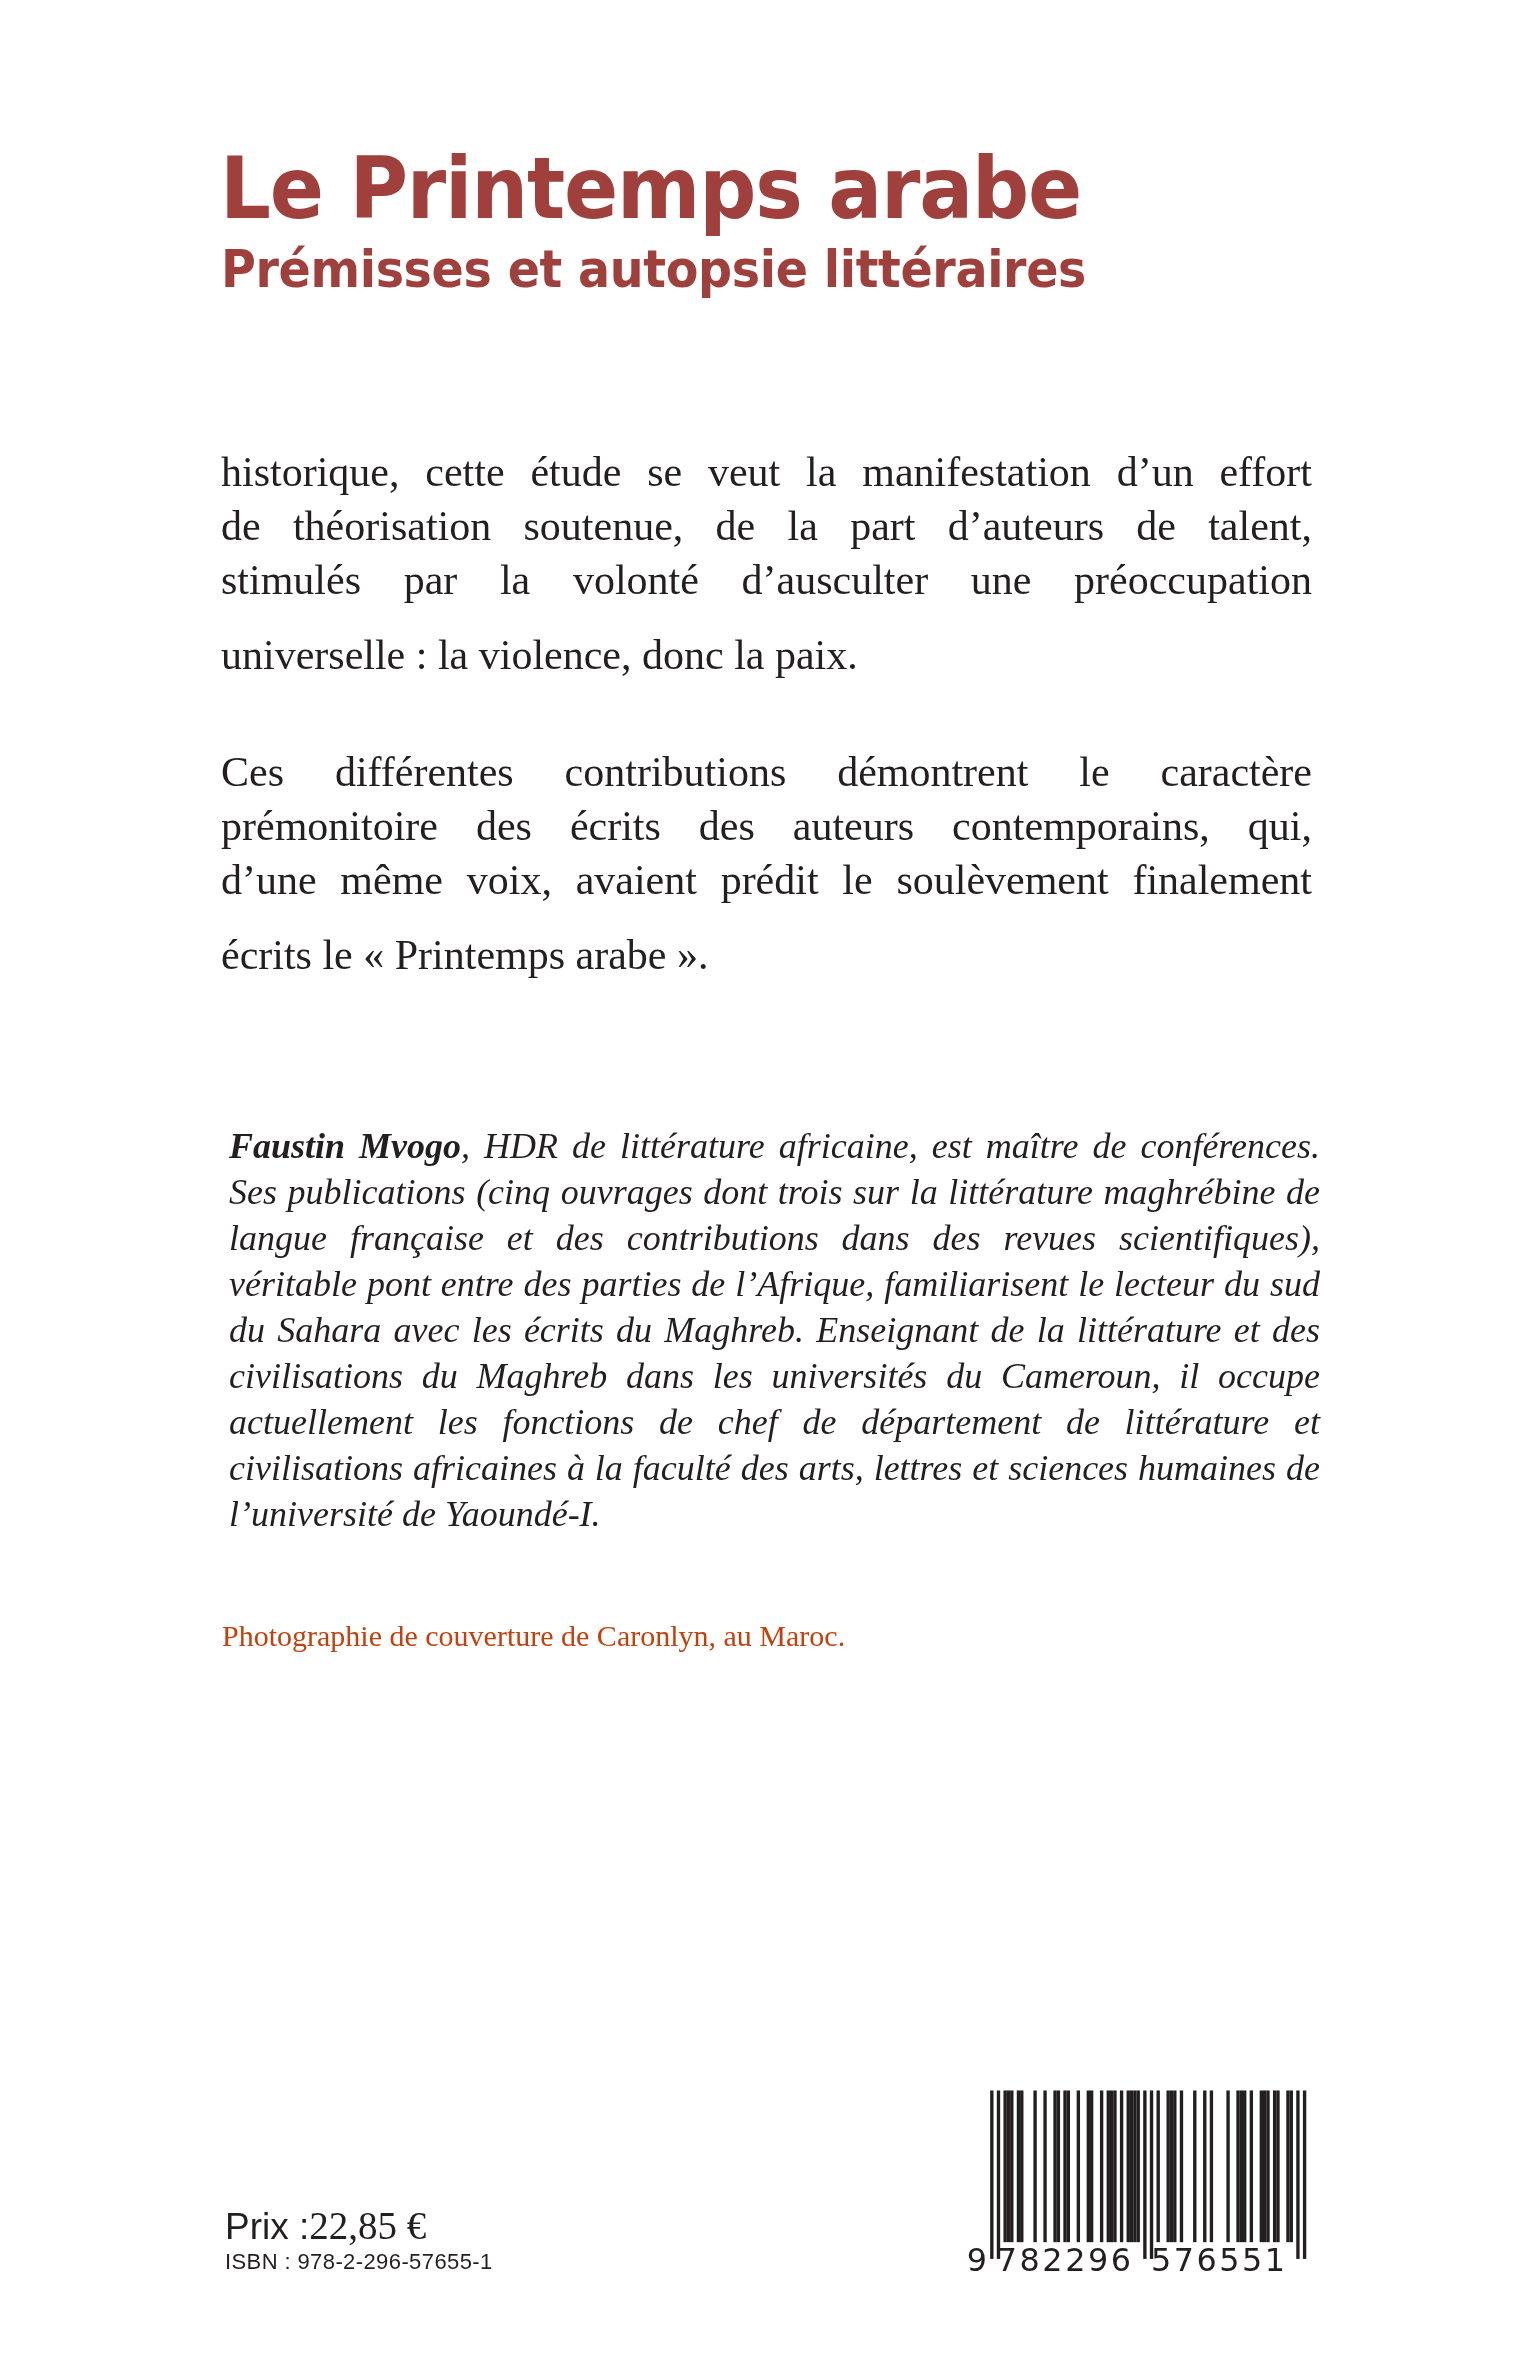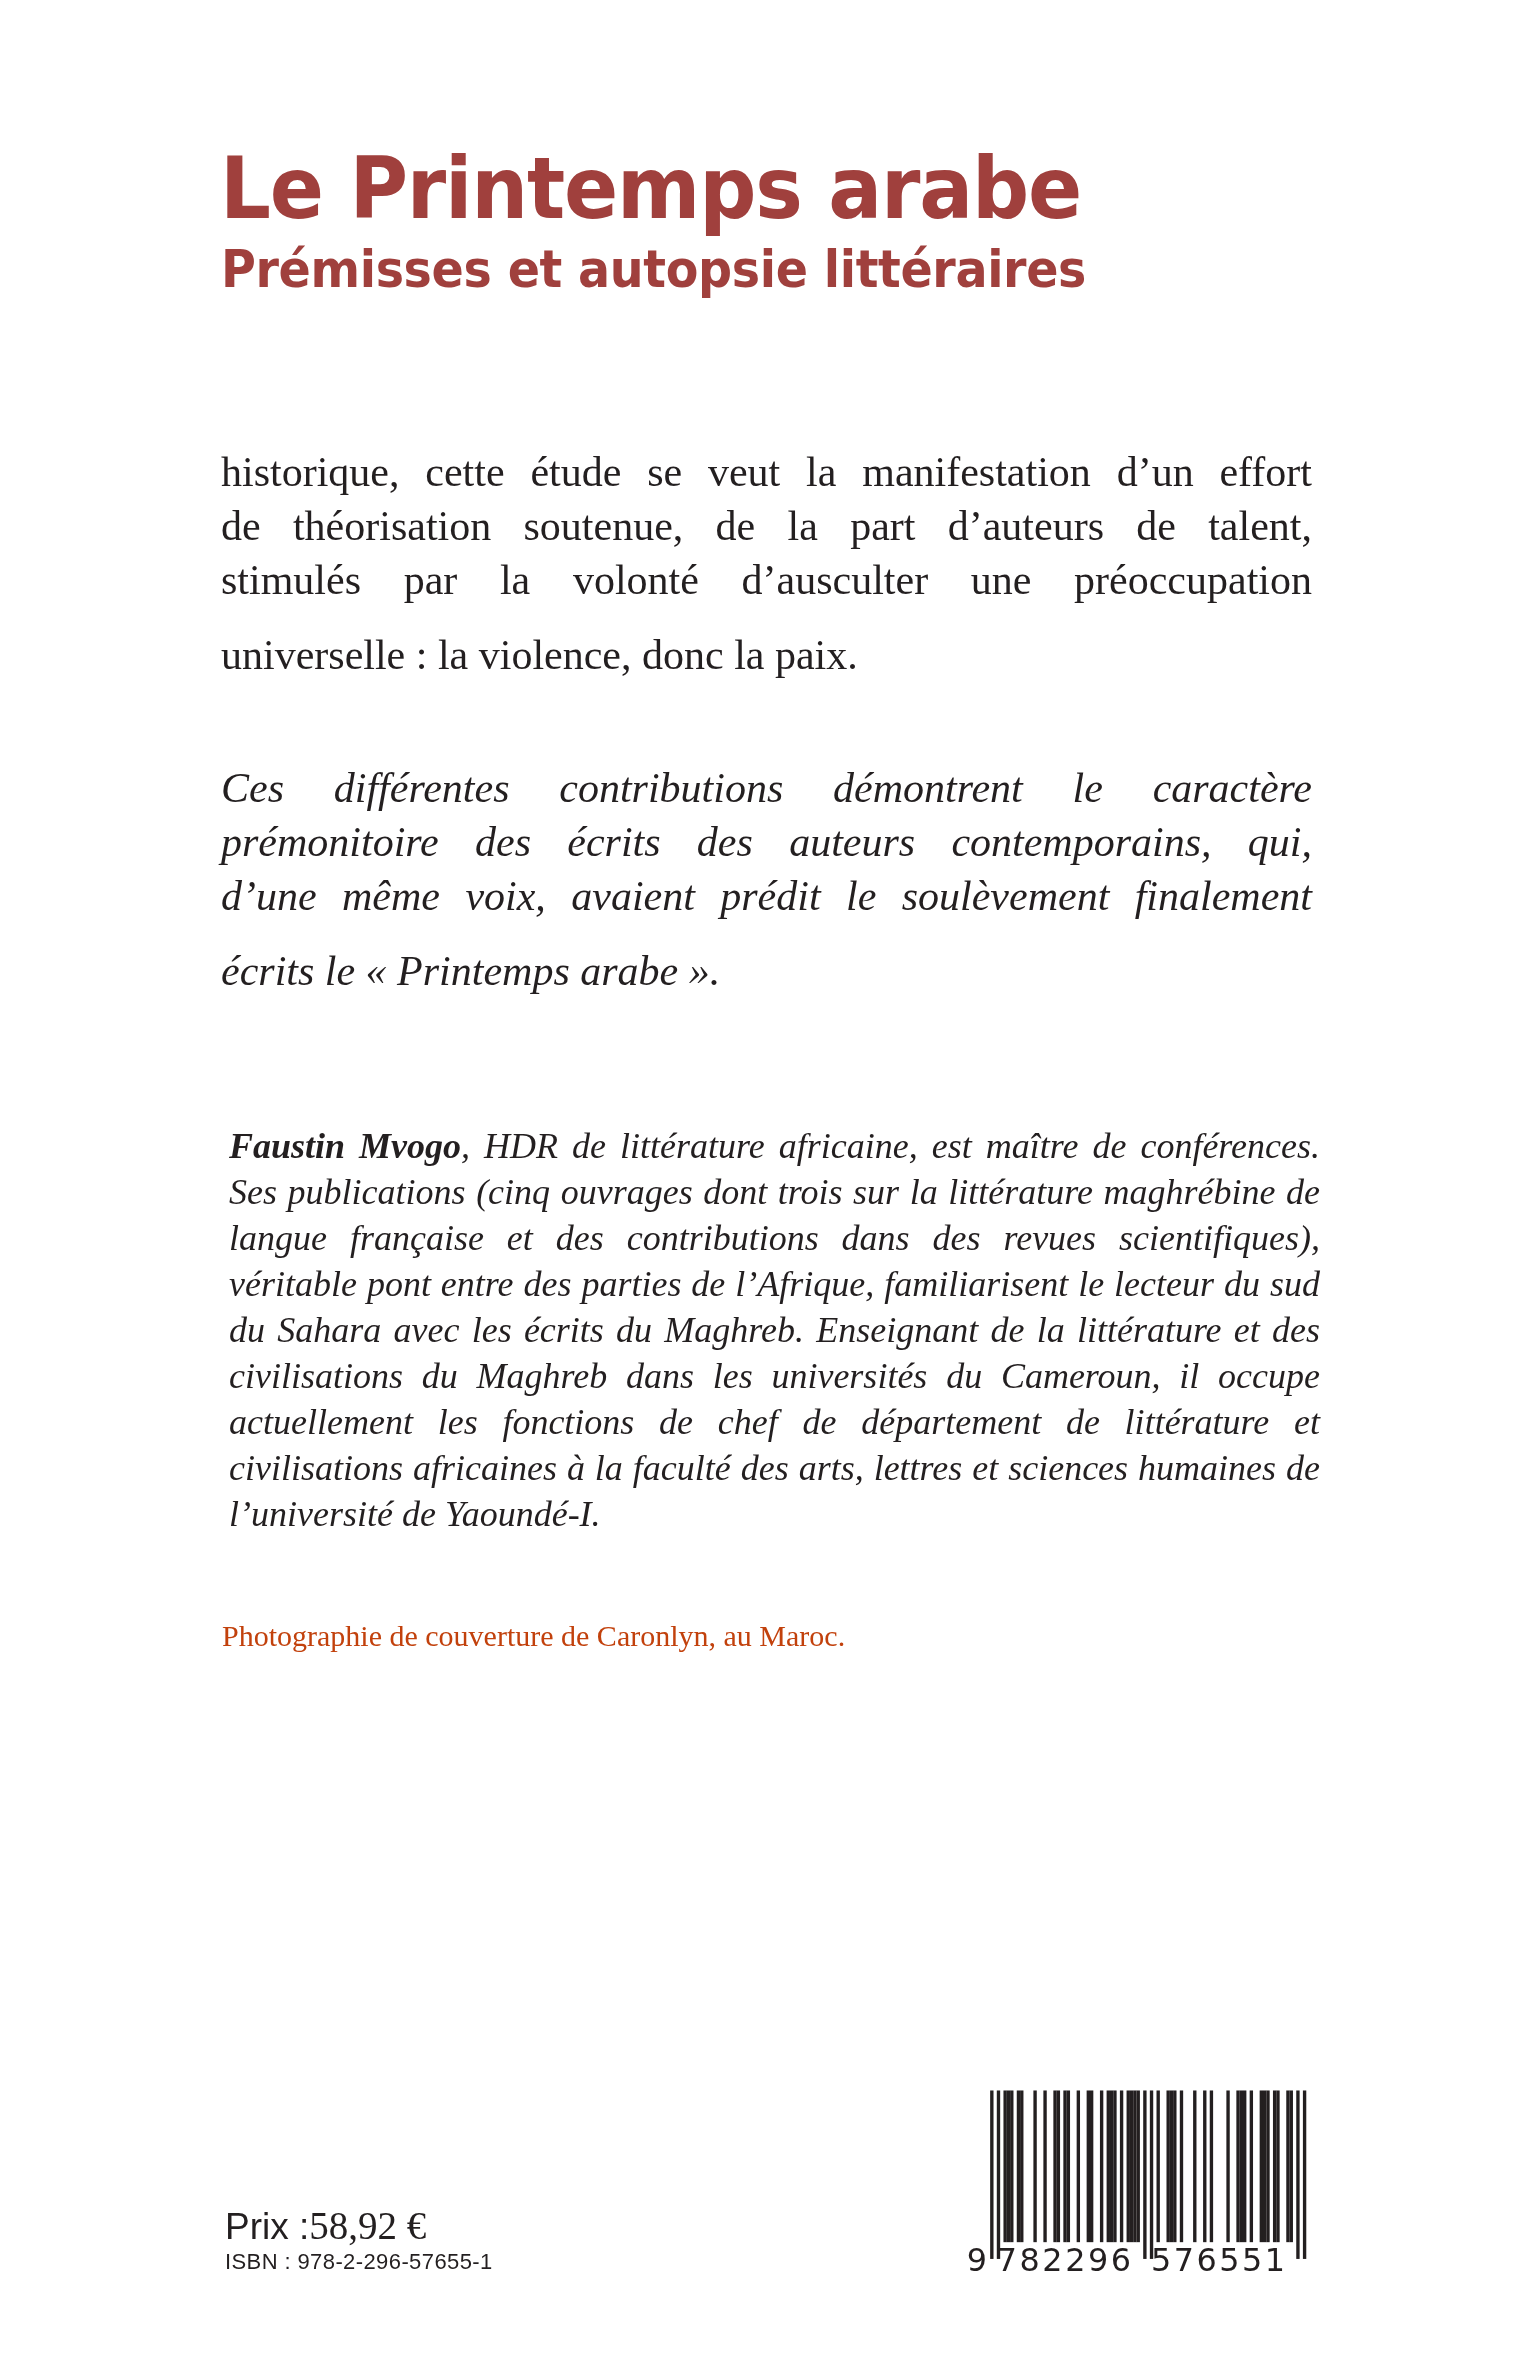--- a/index.html
+++ b/index.html
@@ -48,21 +48,21 @@
       width: 1091px;
       margin: 0;
       font-family: "Liberation Serif", serif;
       font-size: 42px;
       line-height: 54px;
       text-align: justify;
       text-align-last: left;
       color: #231f20;
     }
     .para1 { top: 445px; }
-    .para2 { top: 761px; font-style: italic; }
+    .para2 { top: 745px; }
     .line {
       display: block;
       text-align: justify;
       text-align-last: justify;
       white-space: nowrap;
       overflow: visible;
     }
     .line.last { text-align-last: left; margin-top: 21px; }
     .bio {
       position: absolute;
@@ -146,21 +146,21 @@
   <span class="line">Ces différentes contributions démontrent le caractère</span>
   <span class="line">prémonitoire des écrits des auteurs contemporains, qui,</span>
   <span class="line">d’une même voix, avaient prédit le soulèvement finalement</span>
   <span class="line last">écrits le « Printemps arabe ».</span>
 </div>
 
 <p class="bio" style="text-align: justify;"><span class="author">Faustin Mvogo</span><span>, HDR de littérature africaine, est maître de conférences. Ses publications (cinq ouvrages dont trois sur la littérature maghrébine de langue française et des contributions dans des revues scientifiques), véritable pont entre des parties de l’Afrique, familiarisent le lecteur du sud du Sahara avec les écrits du Maghreb. Enseignant de la littérature et des civilisations du Maghreb dans les universités du Cameroun, il occupe actuellement les fonctions de chef de département de littérature et civilisations africaines à la faculté des arts, lettres et sciences humaines de l’université de Yaoundé-I.</span></p>
 
 <p class="credit">Photographie de couverture de Caronlyn, au Maroc.</p>
 
-<p class="price"><span class="label">Prix : </span><span class="value">58,92 €</span></p>
+<p class="price"><span class="label">Prix : </span><span class="value">22,85 €</span></p>
 <p class="isbn">ISBN : 978-2-296-57655-1</p>
 
 <div class="barcode">
   <svg id="barcode-svg" width="352" height="193" viewBox="0 0 420 230" xmlns="http://www.w3.org/2000/svg">
     <g id="barcode-bars" fill="#231f20">
         <rect x="30.00" y="4" width="4.02" height="201"></rect>
         <rect x="37.94" y="4" width="4.02" height="201"></rect>
         <rect x="45.88" y="4" width="4.02" height="181"></rect>
         <rect x="49.85" y="4" width="4.02" height="181"></rect>
         <rect x="53.82" y="4" width="4.02" height="181"></rect>

